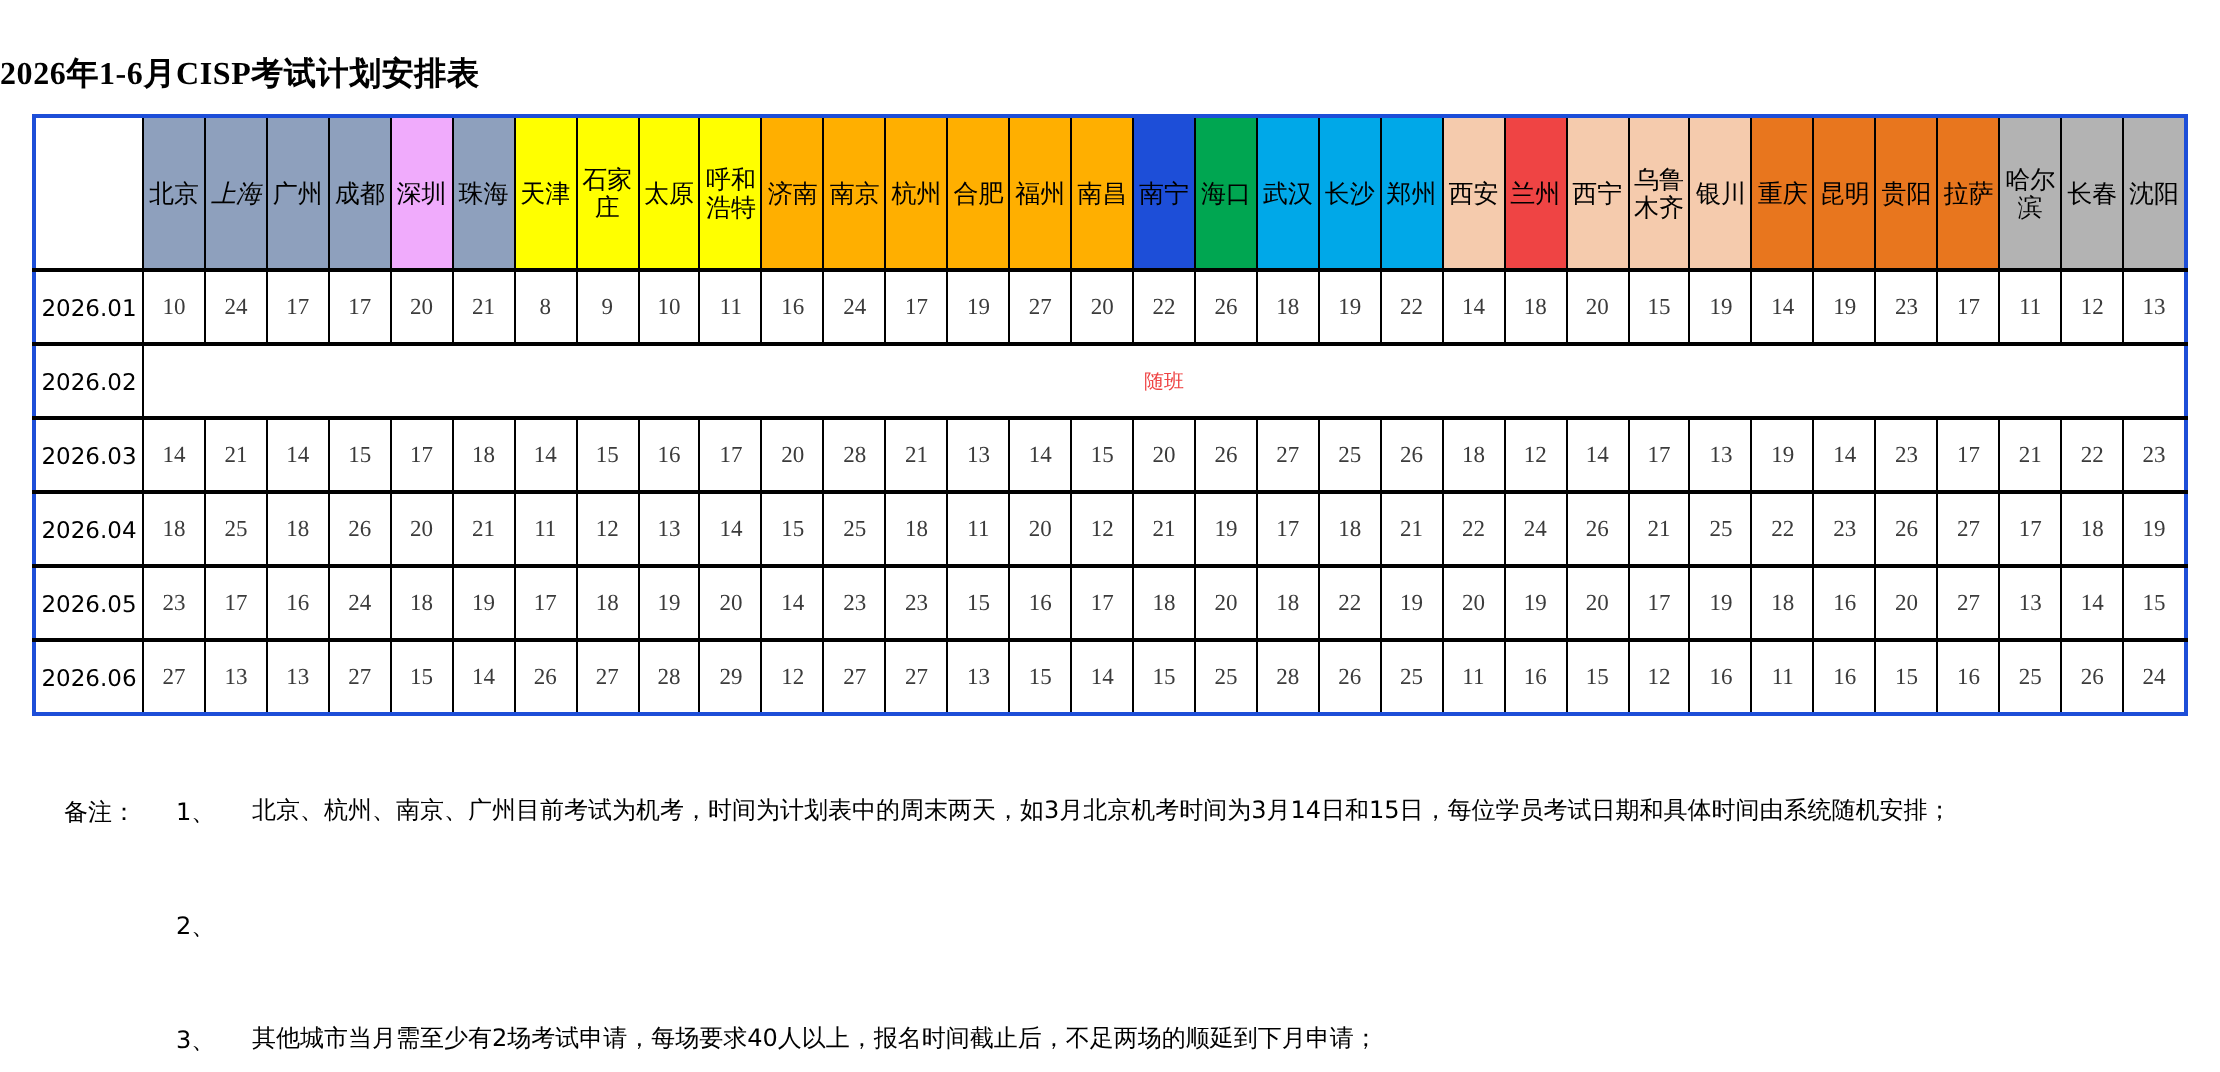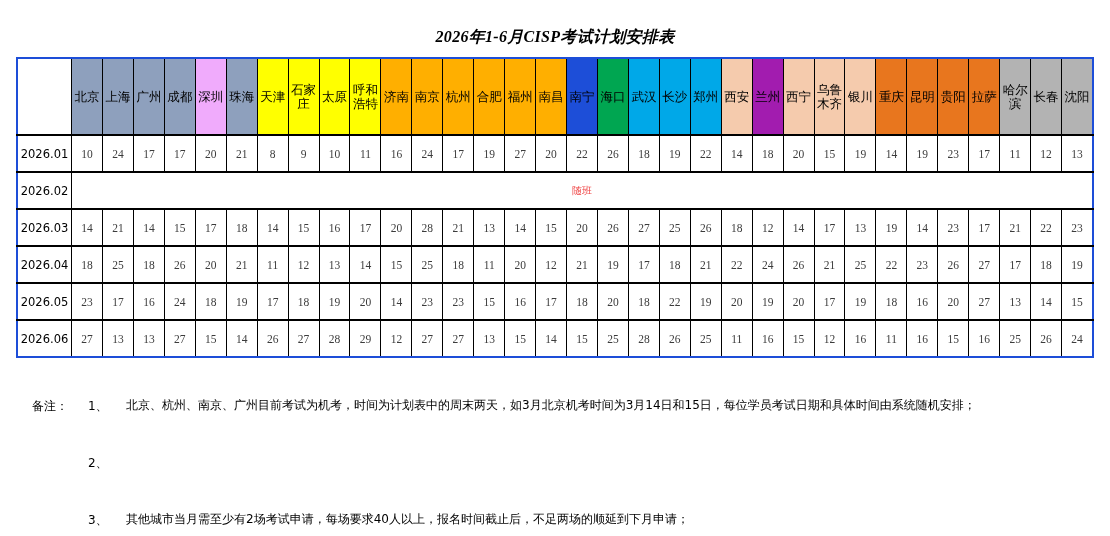--- a/index.html
+++ b/index.html
@@ -14,28 +14,27 @@
     color: #000000;
     overflow: hidden;
   }
   .page {
     position: relative;
     width: 1110px;
     height: 536px;
     box-sizing: border-box;
   }
   .title {
-    text-align: center;
+    text-align: left;
     font-size: 16px;
     font-weight: bold;
     letter-spacing: 0.3px;
     padding-top: 27px;
     padding-bottom: 9px;
     color: #000;
-    font-style: italic;
   }
   .table-wrap {
     padding: 0 16px;
   }
   table.sched {
     border-collapse: collapse;
     table-layout: fixed;
     width: 1078px;
     border: 2px solid #1d4ed8;
     background: #fff;
@@ -164,21 +163,21 @@
           <col class="citycol">
           <col class="citycol">
           <col class="citycol">
         </colgroup>
       <thead>
         <tr>
           <th class="corner"></th>
         <th class="city" style="background: rgb(142, 160, 189);">
               <span class="cname">北京</span>
             </th>
-            <th class="city" style="background: rgb(142, 160, 189);">
+            <th class="city" style="background: rgb(142, 160, 189); font-style: italic;">
               <span class="cname">上海</span>
             </th>
             <th class="city" style="background: rgb(142, 160, 189);">
               <span class="cname">广州</span>
             </th>
             <th class="city" style="background: rgb(142, 160, 189);">
               <span class="cname">成都</span>
             </th>
             <th class="city" style="background: #f0abfc;">
               <span class="cname">深圳</span>
@@ -227,21 +226,21 @@
             </th>
             <th class="city" style="background: rgb(0, 168, 232);">
               <span class="cname">长沙</span>
             </th>
             <th class="city" style="background: rgb(0, 168, 232);">
               <span class="cname">郑州</span>
             </th>
             <th class="city" style="background: rgb(245, 203, 173);">
               <span class="cname">西安</span>
             </th>
-            <th class="city" style="background: #a21caf;">
+            <th class="city" style="background: #ef4444;">
               <span class="cname">兰州</span>
             </th>
             <th class="city" style="background: rgb(245, 203, 173);">
               <span class="cname">西宁</span>
             </th>
             <th class="city" style="background: rgb(245, 203, 173);">
               <span class="cname">乌鲁木齐</span>
             </th>
             <th class="city" style="background: rgb(245, 203, 173);">
               <span class="cname">银川</span>

